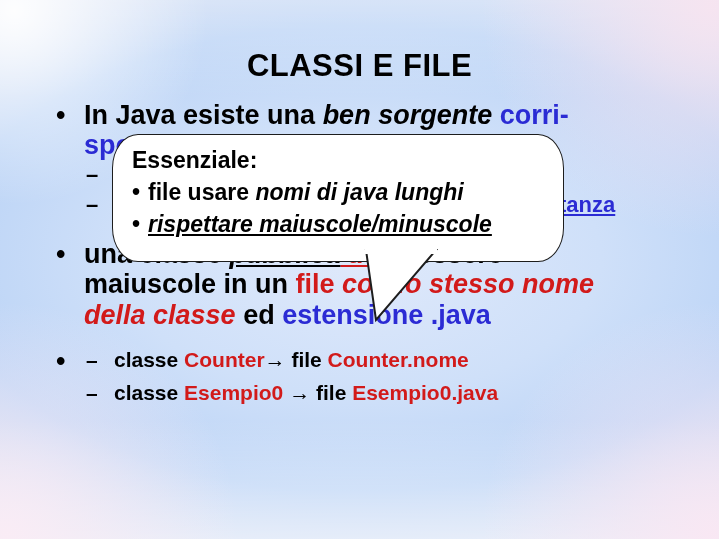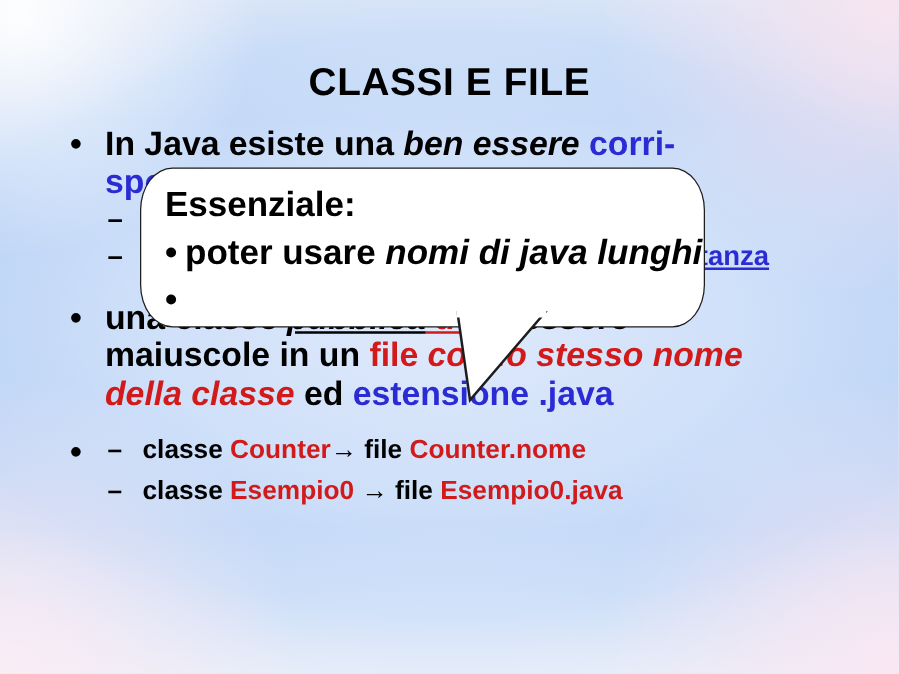--- a/index.html
+++ b/index.html
@@ -125,21 +125,21 @@
   #callout .tail-outline {
     position: absolute;
     left: 250px;
     top: 112px;
     z-index: 5;
   }
   .callout-text {
     position: relative;
     z-index: 7;
     padding: 12px 0 0 20px;
-    font-size: 28px;
+    font-size: 23px;
     font-weight: bold;
     color: #000000;
     line-height: 1.25;
   }
   .callout-text .cb {
     position: relative;
     padding-left: 16px;
     margin-top: 3px;
   }
   .callout-text .cb .dot {
@@ -153,21 +153,21 @@
 
 <div id="slide">
   <div id="content">
 
     <div class="title">CLASSI E FILE</div>
 
     <div class="bullets">
 
       <div class="b1">
         <span class="dot">•</span>
-        <span>In Java esiste una </span><span class="i">ben essere </span><span class="blue">corri-</span>
+        <span>In Java esiste una </span><span class="i">ben sorgente </span><span class="blue">corri-</span>
         <div class="blue">spondenza</div>
       </div>
 
       <div class="sub" style="margin-top:2px;">
         <span class="dash">–</span>
         <span class="u blue">tra classi e file sorgente</span>
       </div>
 
       <div class="sub" style="margin-top:4px;">
         <span class="dash">–</span>
@@ -204,22 +204,23 @@
     <div id="callout">
       <svg class="tail-outline" width="120" height="80" viewBox="0 0 120 80">
         <polygon points="4,4 74,4 14,74" fill="#ffffff" stroke="#1d1d1d" stroke-width="2"></polygon>
         <rect x="3" y="0" width="72" height="8" fill="#ffffff" stroke="none"></rect>
       </svg>
       <div class="balloon"></div>
       <div class="callout-text">
         <div>Essenziale:</div>
         <div class="cb">
           <span class="dot">•</span>
-          <span>poter usare </span><span class="i">nomi di java lunghi</span>
+          <span>file usare </span><span class="i">nomi di java lunghi</span>
         </div>
         <div class="cb">
           <span class="dot">•</span>
+          <span class="i u">rispettare maiuscole/minuscole</span>
         </div>
       </div>
     </div>
 
   </div>
 </div>
 
 </body></html>

